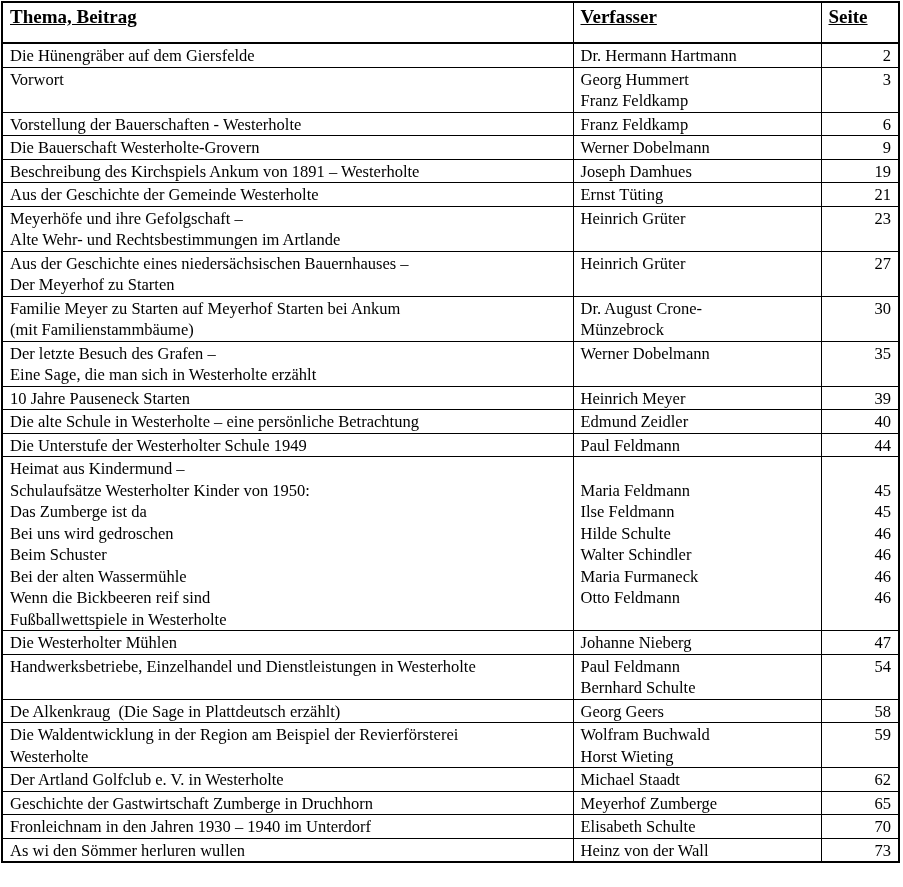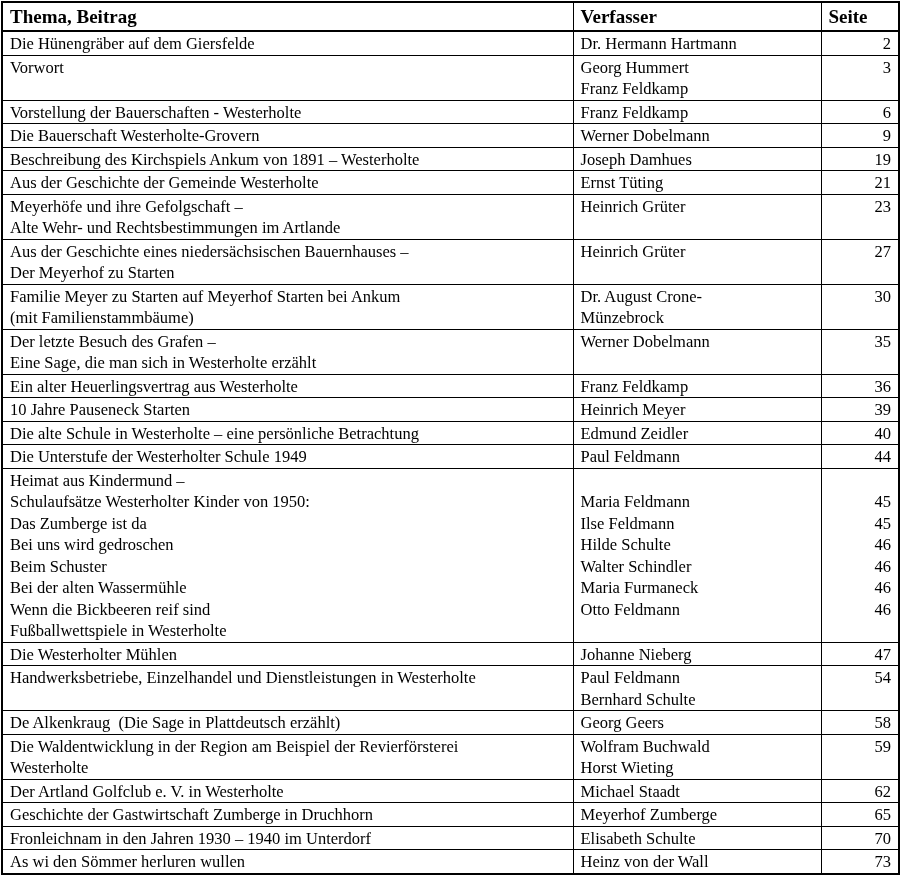--- a/index.html
+++ b/index.html
@@ -27,22 +27,23 @@
   col.c-seite    { width: 78px;  }
   th, td {
     border: 1px solid #000000;
     vertical-align: top;
     text-align: left;
     box-sizing: border-box;
   }
   th {
     font-size: 19px;
     font-weight: bold;
-    padding: 3px 7px 2px 7px;
+    padding: 3px 7px 14px 7px;
     border-bottom: 2px solid #000000;
+    text-decoration: underline;
   }
   td {
     font-size: 16.5px;
     line-height: 21.5px;
     padding: 1px 7px 0px 7px;
   }
   td.seite-cell { text-align: right; }
   .line { white-space: pre-wrap; }
 </style>
 </head>
@@ -174,31 +175,20 @@
           </td>
           <td class="verfasser-cell">
             <div class="line">Werner Dobelmann</div>
           </td>
           <td class="seite-cell">
             <div class="line">35</div>
           </td>
         </tr>
         <tr>
           <td class="thema-cell">
-            <div class="line">Ein alter Heuerlingsvertrag aus Westerholte</div>
-          </td>
-          <td class="verfasser-cell">
-            <div class="line">Franz Feldkamp</div>
-          </td>
-          <td class="seite-cell">
-            <div class="line">36</div>
-          </td>
-        </tr>
-        <tr>
-          <td class="thema-cell">
             <div class="line">10 Jahre Pauseneck Starten</div>
           </td>
           <td class="verfasser-cell">
             <div class="line">Heinrich Meyer</div>
           </td>
           <td class="seite-cell">
             <div class="line">39</div>
           </td>
         </tr>
         <tr>

